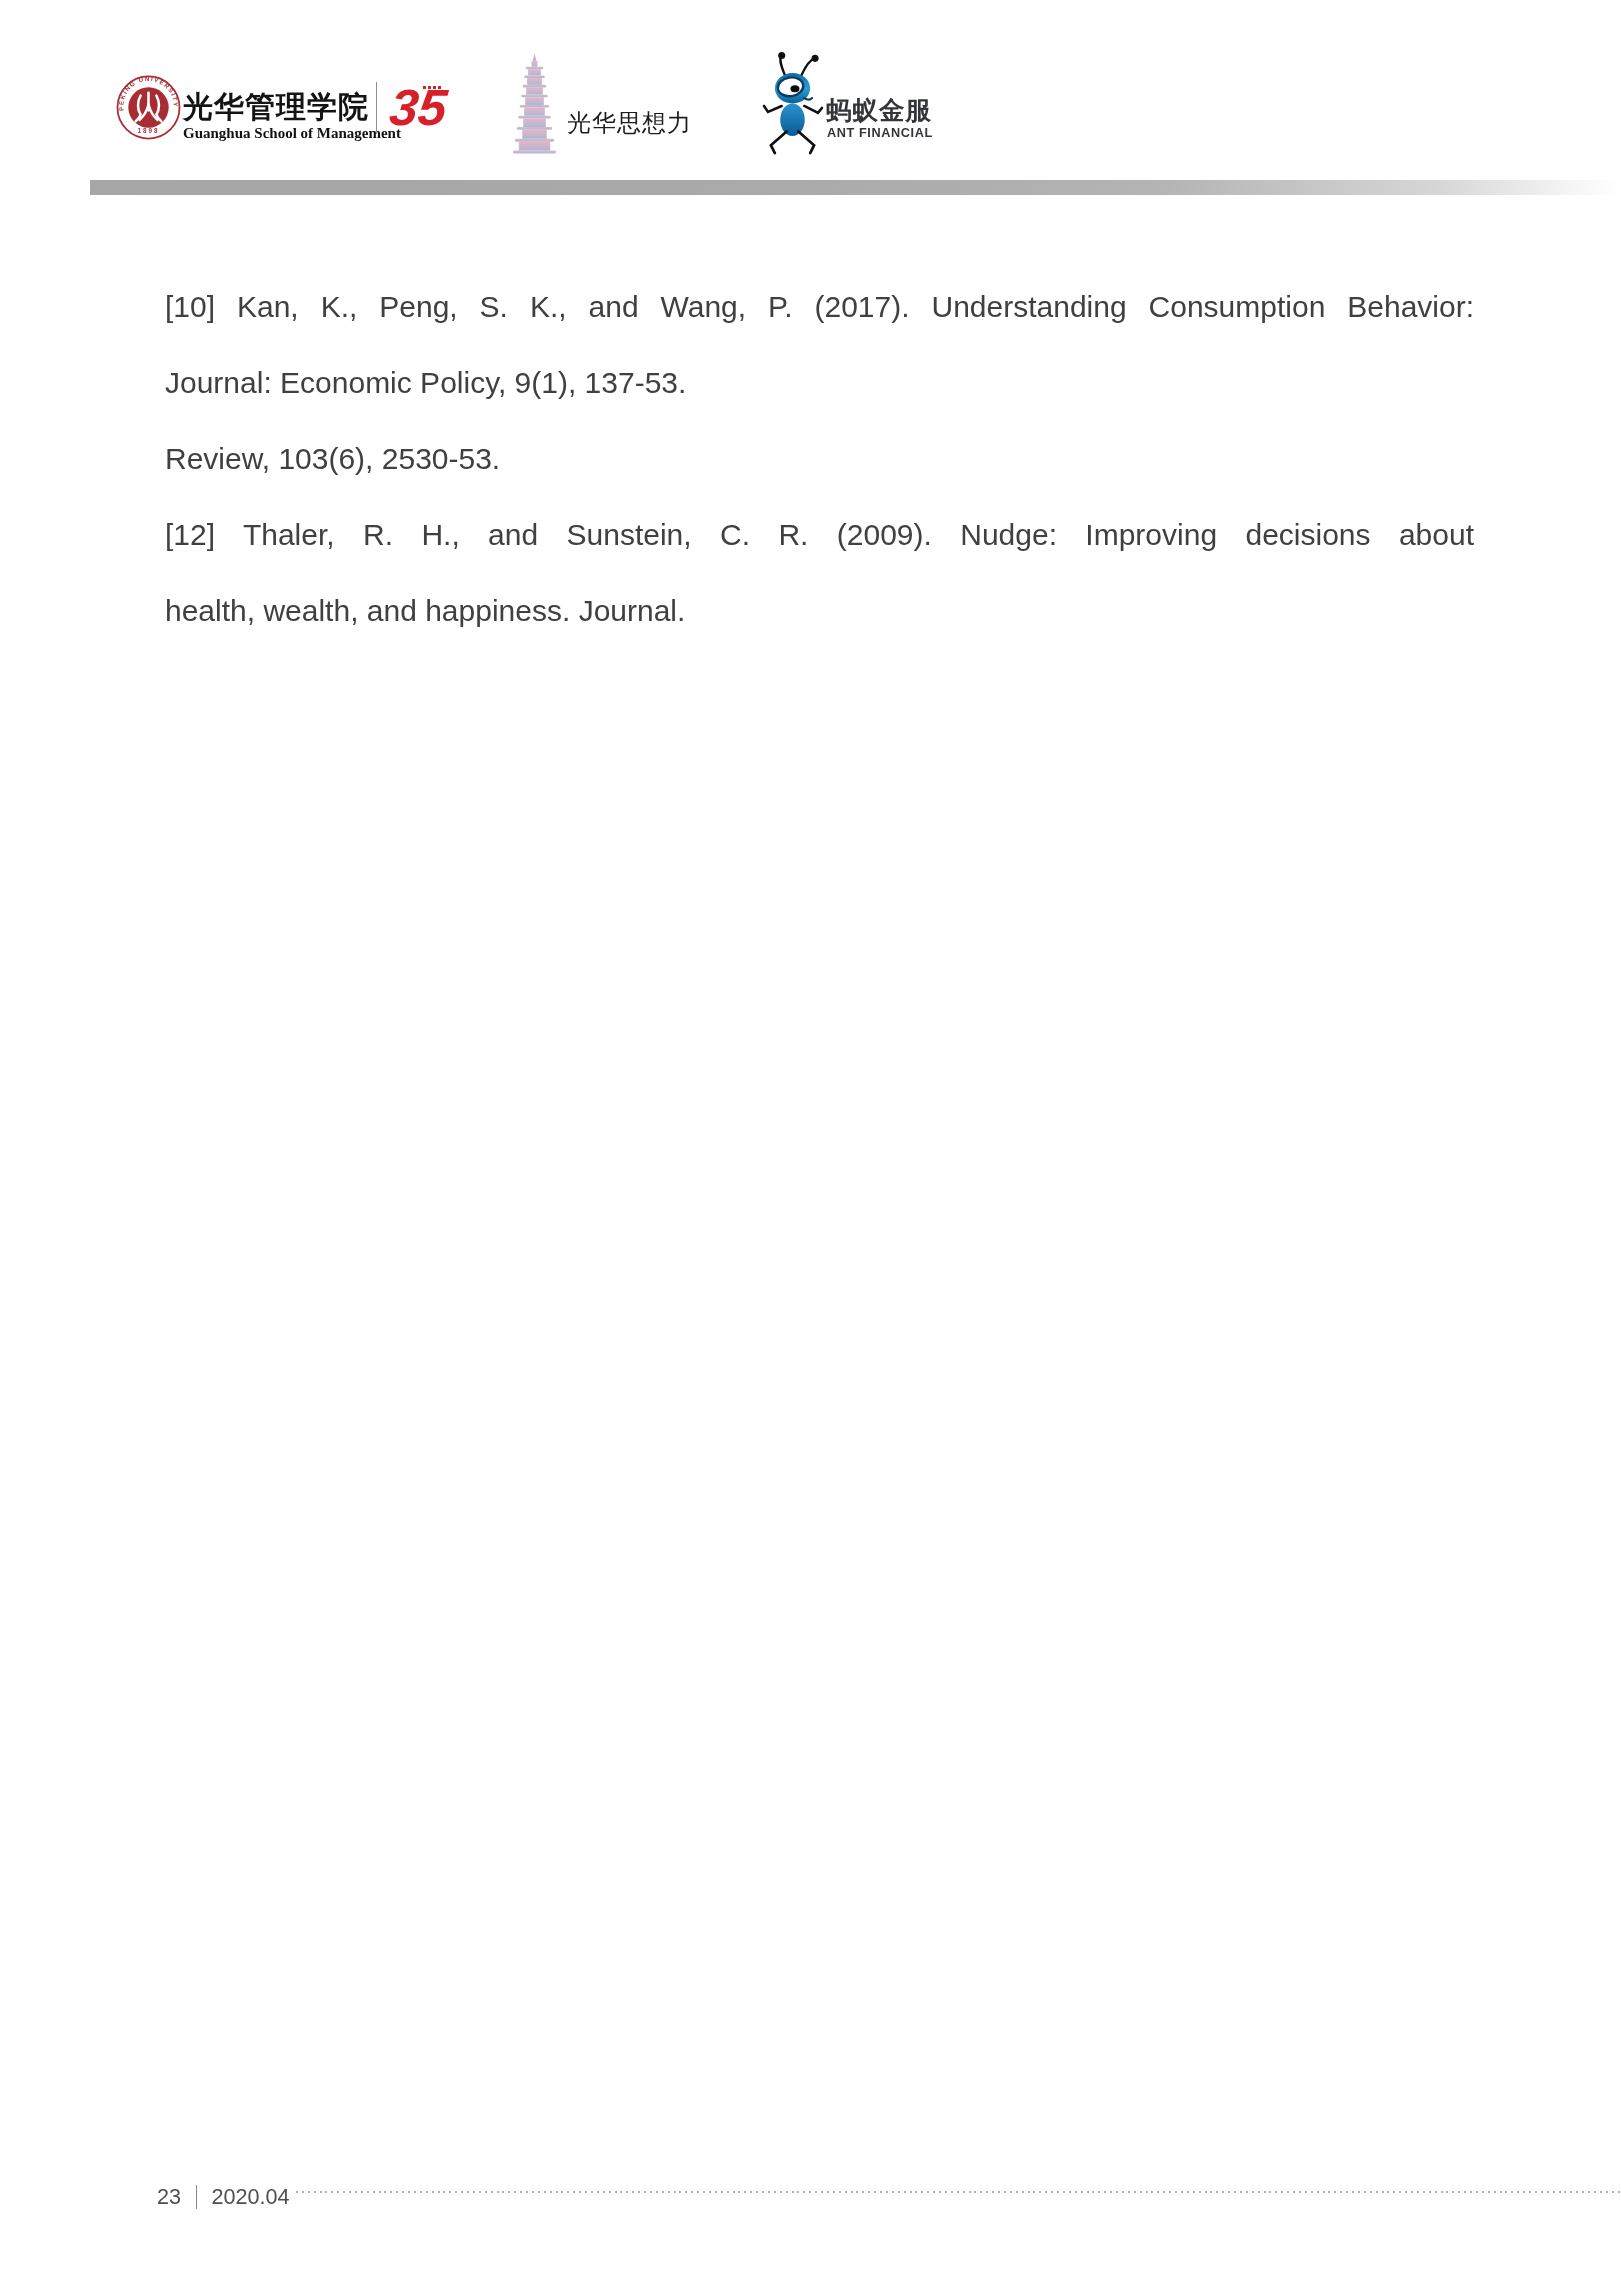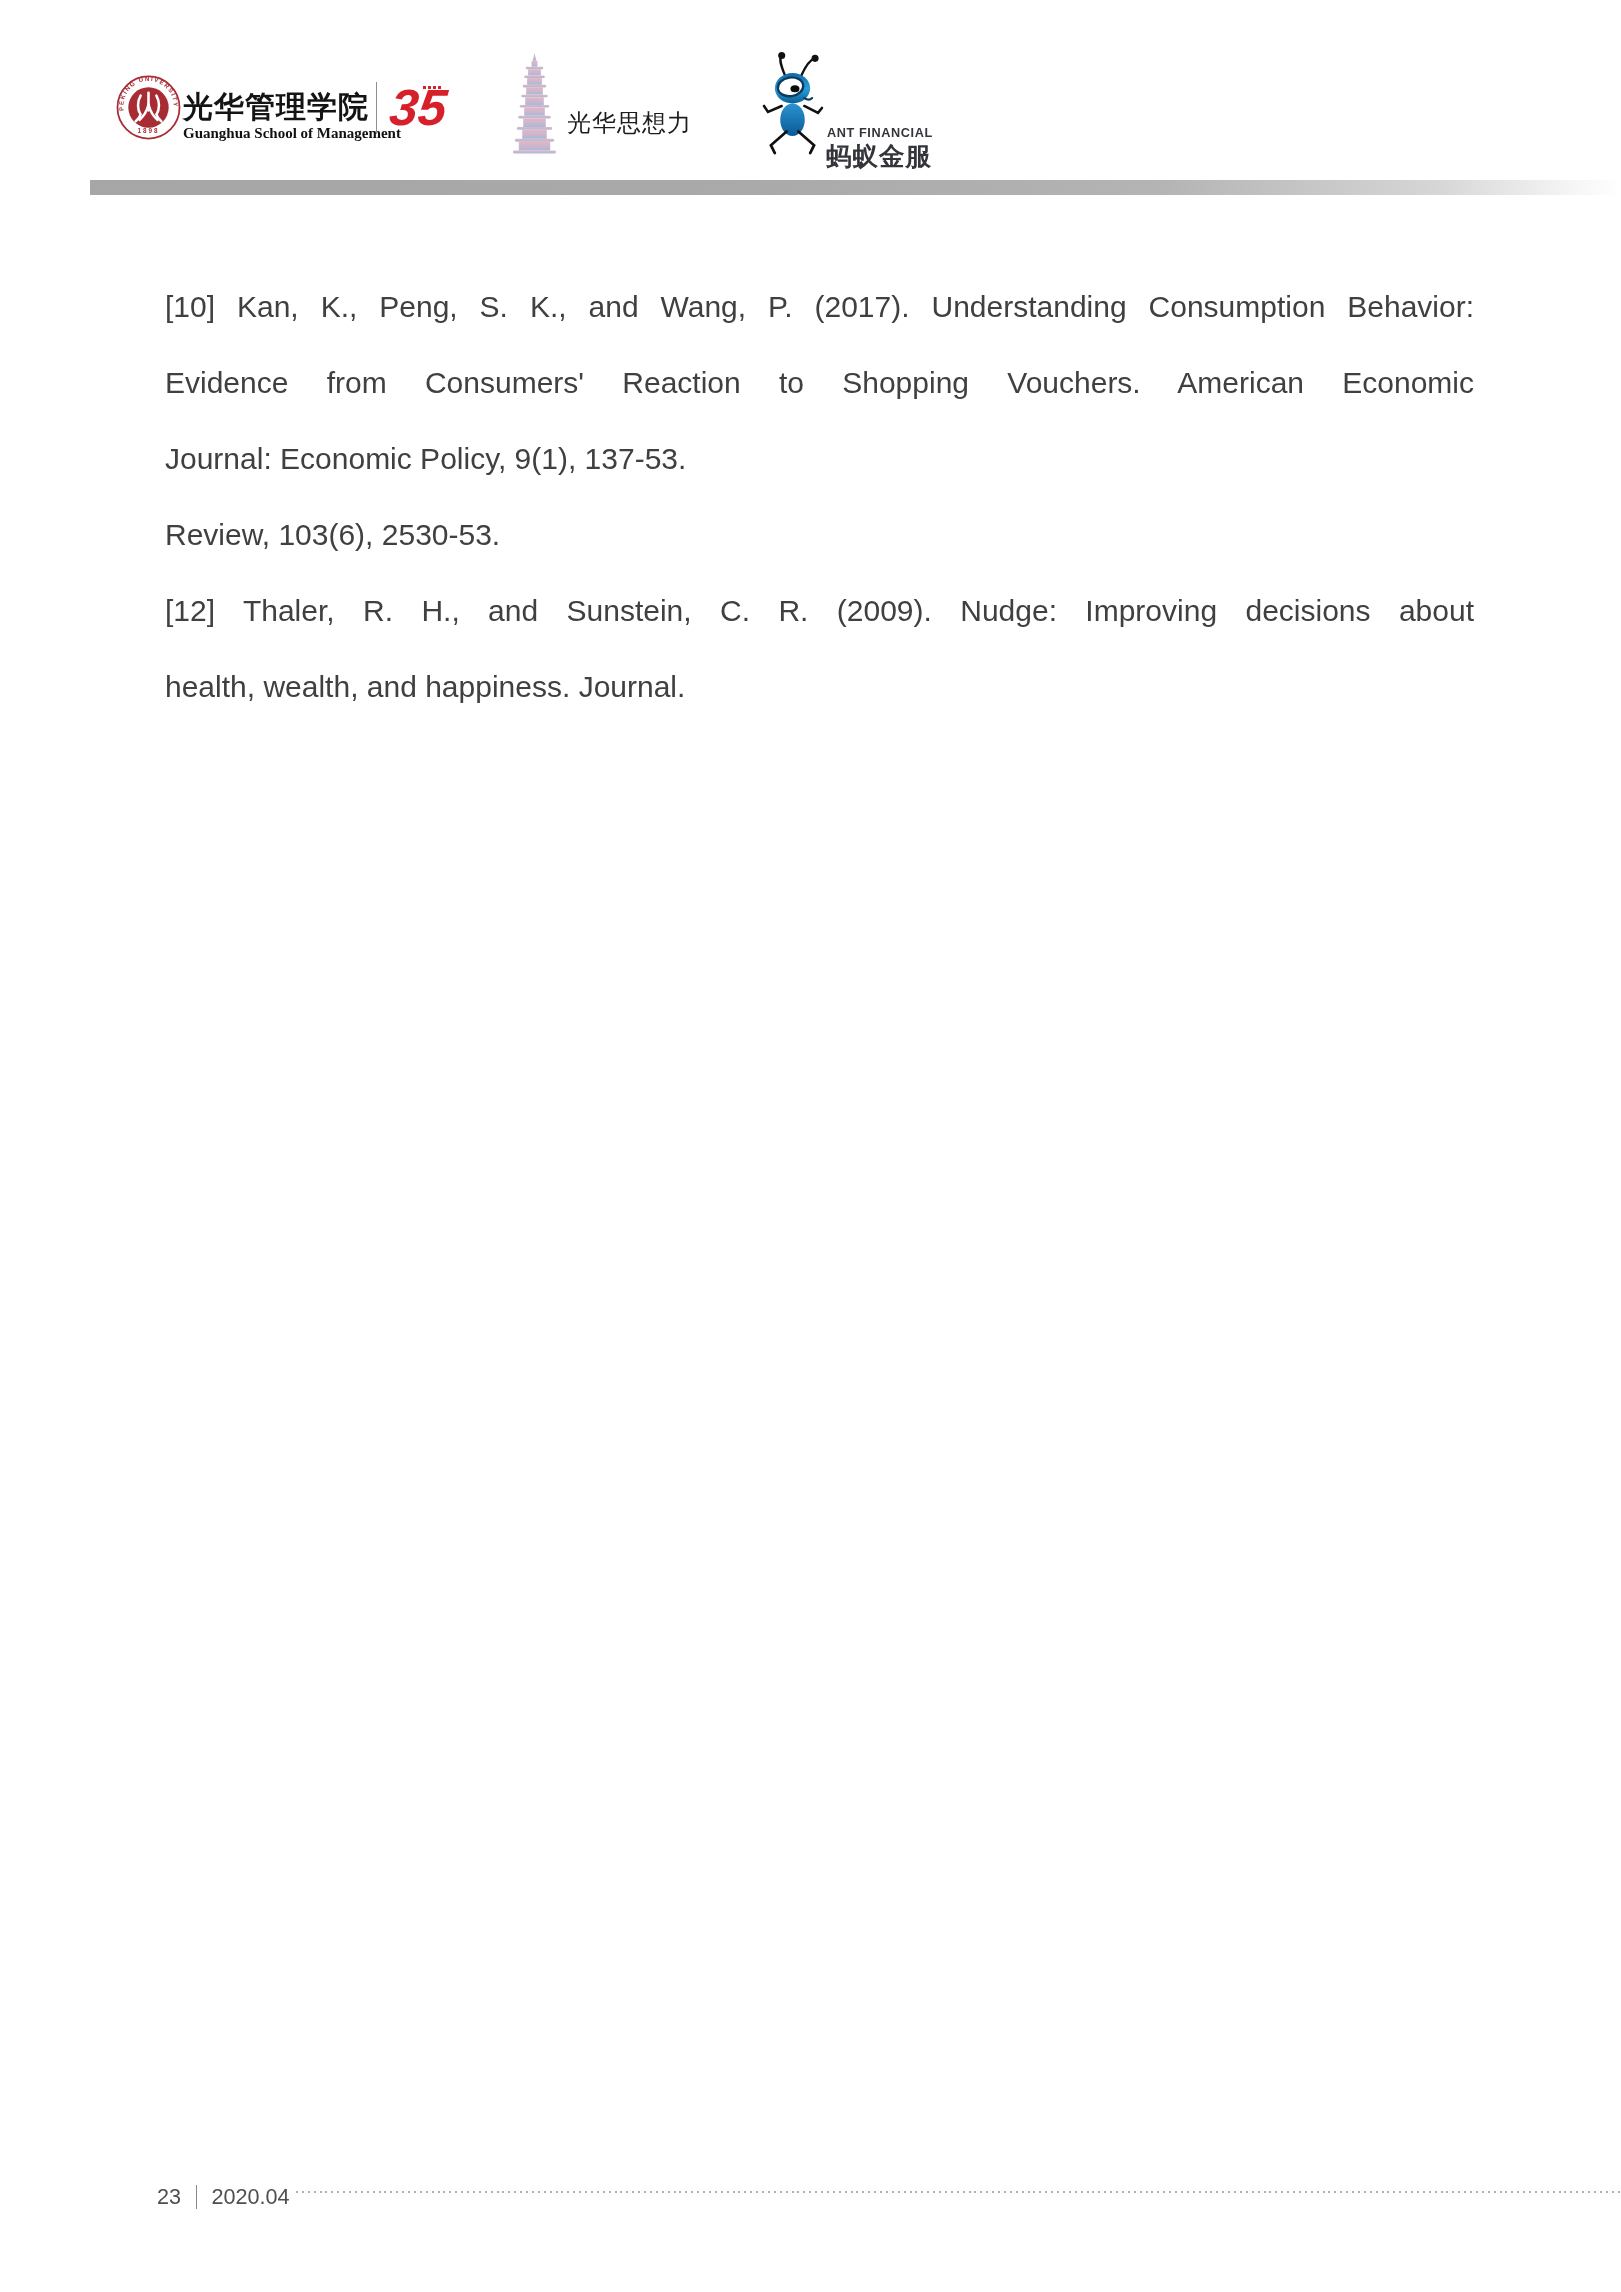--- a/index.html
+++ b/index.html
@@ -37,21 +37,21 @@
   #pagoda { position:absolute; left:506px; top:51px; width:57px; height:104px; }
   #gts-cn {
     position:absolute; left:567px; top:102px; width:147px; height:41px;
     font-size:24px; font-weight:normal; color:#1d1d1d; letter-spacing:1px;
     line-height:41px; white-space:nowrap;
   }
   #ant-logo { position:absolute; left:761px; top:51px; width:63px; height:106px; }
   #ant-cn {
     position:absolute; left:826px; top:94px; width:108px; height:33px;
     font-size:25.5px; font-weight:bold; color:#33353a; letter-spacing:1px;
-    line-height:33px; white-space:nowrap;margin-top:46px;
+    line-height:33px; white-space:nowrap;
   }
   #ant-en {
     position:absolute; left:827px; top:126px;
     font-size:12.7px; font-weight:bold; color:#33353a; letter-spacing:0.6px;
     white-space:nowrap;
     text-align:right;
   }
   #divider-bar {
     position:absolute; left:90px; top:180px; width:1531px; height:14.7px;
     background:linear-gradient(to right,
@@ -186,21 +186,20 @@
     </g>
   </svg>
 
   <div id="ant-cn">蚂蚁金服</div>
   <div id="ant-en">ANT FINANCIAL</div>
 
   <div id="divider-bar"></div>
 
   <div id="refs">
       <div class="line j">[10] Kan, K., Peng, S. K., and Wang, P. (2017). Understanding Consumption Behavior:</div>
-      <div class="line j">Evidence from Consumers' Reaction to Shopping Vouchers. American Economic</div>
       <div class="line">Journal: Economic Policy, 9(1), 137-53.</div>
       <div class="line">Review, 103(6), 2530-53.</div>
       <div class="line j">[12] Thaler, R. H., and Sunstein, C. R. (2009). Nudge: Improving decisions about</div>
       <div class="line">health, wealth, and happiness. Journal.</div>
     </div>
 
   <div id="footer-text">
     <span>23</span>
     <span id="footer-sep"></span>
     <span>2020.04</span>

